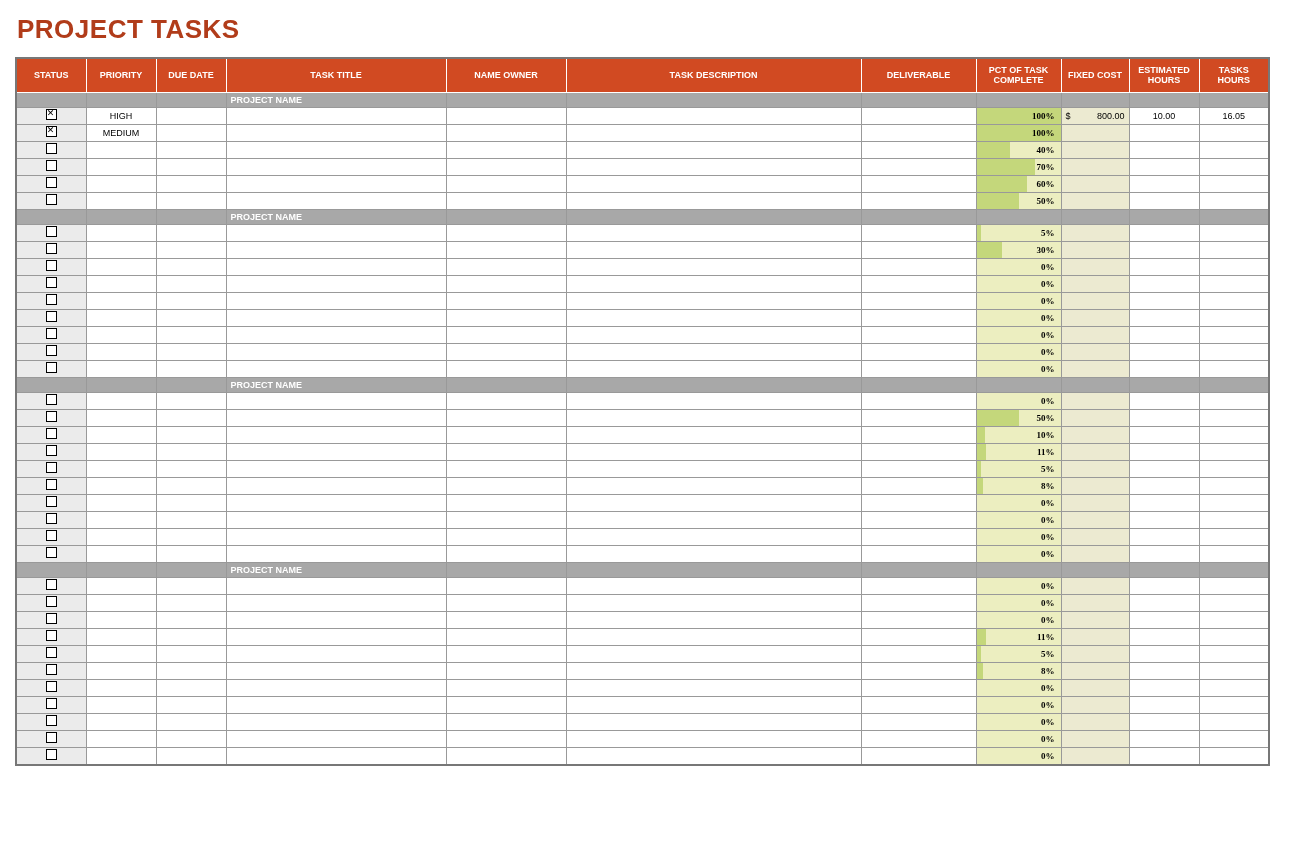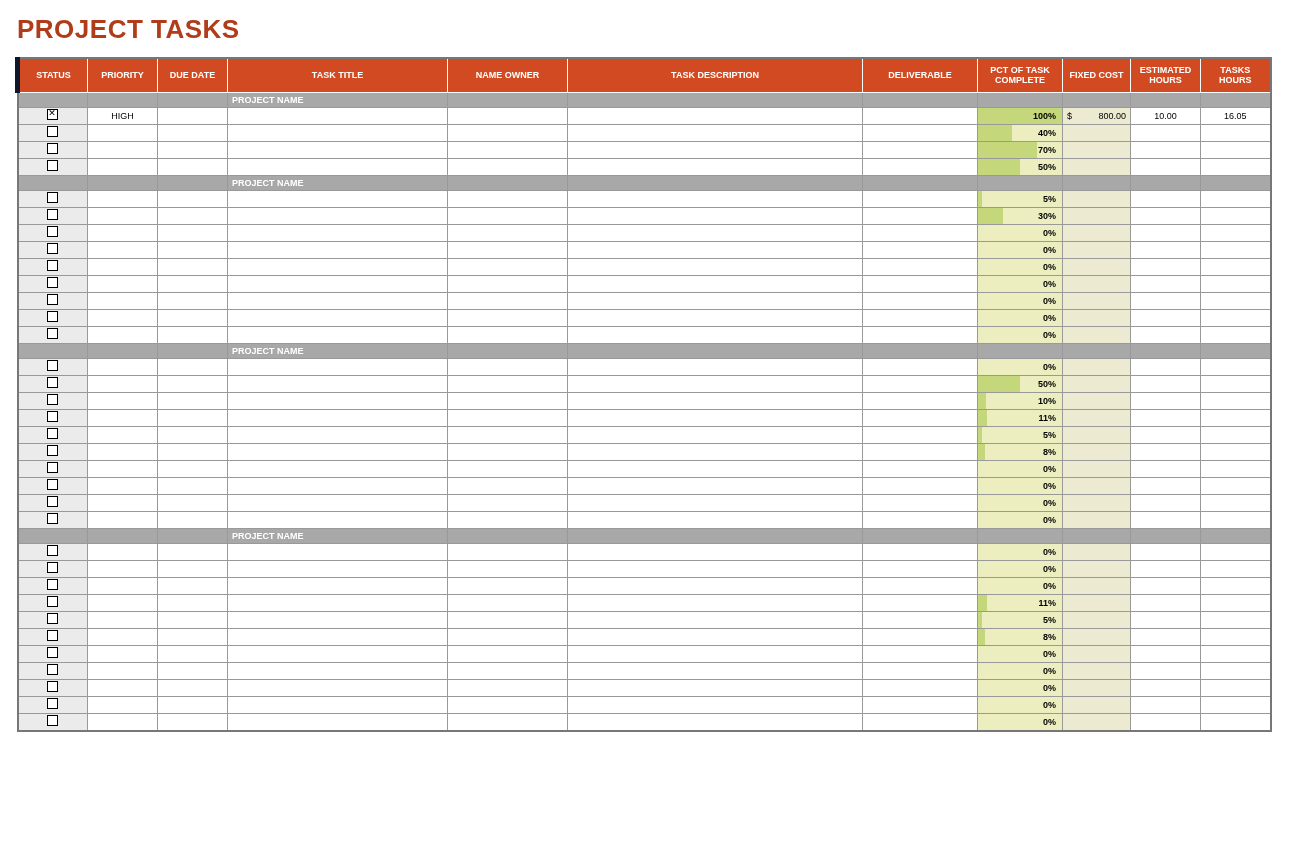--- a/index.html
+++ b/index.html
@@ -5,31 +5,31 @@
   html,body{margin:0;padding:0;font-family:Arial,Helvetica,sans-serif;background:#fff;}
   .page{width:1145px;padding:10px 15px;box-sizing:border-box;}
   h1{color:#b13c1a;font-size:26px;letter-spacing:.5px;margin:4px 0 12px 2px;font-weight:700;}
   table{border-collapse:collapse;width:100%;table-layout:fixed;}
   col.status{width:70px}col.priority{width:70px}col.due{width:70px}
   col.title{width:220px}col.owner{width:120px}col.desc{width:295px}
   col.deliv{width:115px}col.pct{width:85px}col.cost{width:68px}
   col.est{width:70px}col.act{width:70px}
   th{background:#d14a22;color:#fff;font-size:9px;font-weight:700;padding:6px 3px;
      border:1px solid #fff;text-align:center;line-height:1.15;vertical-align:middle;}
-  th:first-child{border-left:5px solid #0f172a;}
+  th:first-child{border-left:1px solid #0f172a;}
   th:last-child{border-right:1px solid #999;}
   td{border:1px solid #999;height:16px;font-size:9px;padding:0;vertical-align:middle;position:relative;}
   tr.group td{background:#a8a8a8;color:#fff;font-weight:700;font-size:9px;height:14px;}
   tr.group td .lbl{padding-left:4px;}
   td.status{background:#ebebeb;text-align:center;}
   td.priority{text-align:center;}
   td.cost, td.est, td.act{text-align:center;font-size:9px;}
   .cb{display:inline-block;width:9px;height:9px;border:1px solid #000;background:#fff;position:relative;}
   .cb.checked::after{content:"✕";position:absolute;left:0;top:-2px;font-size:9px;line-height:11px;}
-  .pct{position:relative;height:100%;}
+  .pct{position:relative;height:100%;font-family:Liberation Serif, serif;}
   .pct .bar{position:absolute;left:0;top:0;bottom:0;background:#c4d77b;}
   .pct .dull{position:absolute;left:0;top:0;bottom:0;right:0;background:#eceec0;}
   .pct .txt{position:absolute;right:6px;top:50%;transform:translateY(-50%);font-size:9px;font-weight:700;z-index:2;}
   td.fixedcost{background:#ecead1;}
   .money{display:flex;justify-content:space-between;padding:0 4px;font-size:9px;}
   tbody tr:last-child td{border-bottom:2px solid #777;}
   thead th{border-top:2px solid #777;}
   table{border-left:2px solid #777;border-right:2px solid #777;}
 </style>
 </head>
@@ -98,20 +98,39 @@
           <td class="fixedcost">
             <div class="money">
               <span>$</span>
               <span>800.00</span>
             </div>
           </td>
           <td class="est">10.00</td>
           <td class="act">16.05</td>
         </tr>
         <tr>
+          <td class="status"><span class="cb checked"></span></td>
+          <td class="priority">MEDIUM</td>
+          <td></td>
+          <td></td>
+          <td></td>
+          <td></td>
+          <td></td>
+          <td>
+            <div class="pct">
+              <div class="dull"></div>
+              <div class="bar" style="width: 100%;"></div>
+              <span class="txt">100%</span>
+            </div>
+          </td>
+          <td class="fixedcost"></td>
+          <td class="est"></td>
+          <td class="act"></td>
+        </tr>
+        <tr>
           <td class="status"><span class="cb"></span></td>
           <td class="priority"></td>
           <td></td>
           <td></td>
           <td></td>
           <td></td>
           <td></td>
           <td>
             <div class="pct">
               <div class="dull"></div>
@@ -129,20 +148,39 @@
           <td></td>
           <td></td>
           <td></td>
           <td></td>
           <td></td>
           <td>
             <div class="pct">
               <div class="dull"></div>
               <div class="bar" style="width: 70%;"></div>
               <span class="txt">70%</span>
+            </div>
+          </td>
+          <td class="fixedcost"></td>
+          <td class="est"></td>
+          <td class="act"></td>
+        </tr>
+        <tr>
+          <td class="status"><span class="cb"></span></td>
+          <td class="priority"></td>
+          <td></td>
+          <td></td>
+          <td></td>
+          <td></td>
+          <td></td>
+          <td>
+            <div class="pct">
+              <div class="dull"></div>
+              <div class="bar" style="width: 60%;"></div>
+              <span class="txt">60%</span>
             </div>
           </td>
           <td class="fixedcost"></td>
           <td class="est"></td>
           <td class="act"></td>
         </tr>
         <tr>
           <td class="status"><span class="cb"></span></td>
           <td class="priority"></td>
           <td></td>

